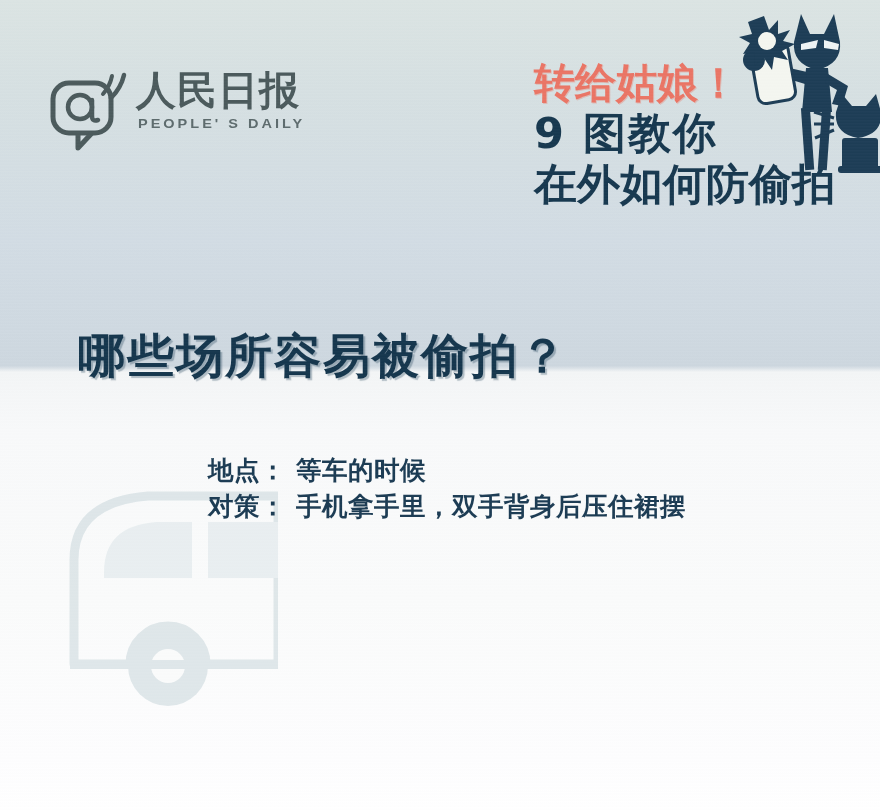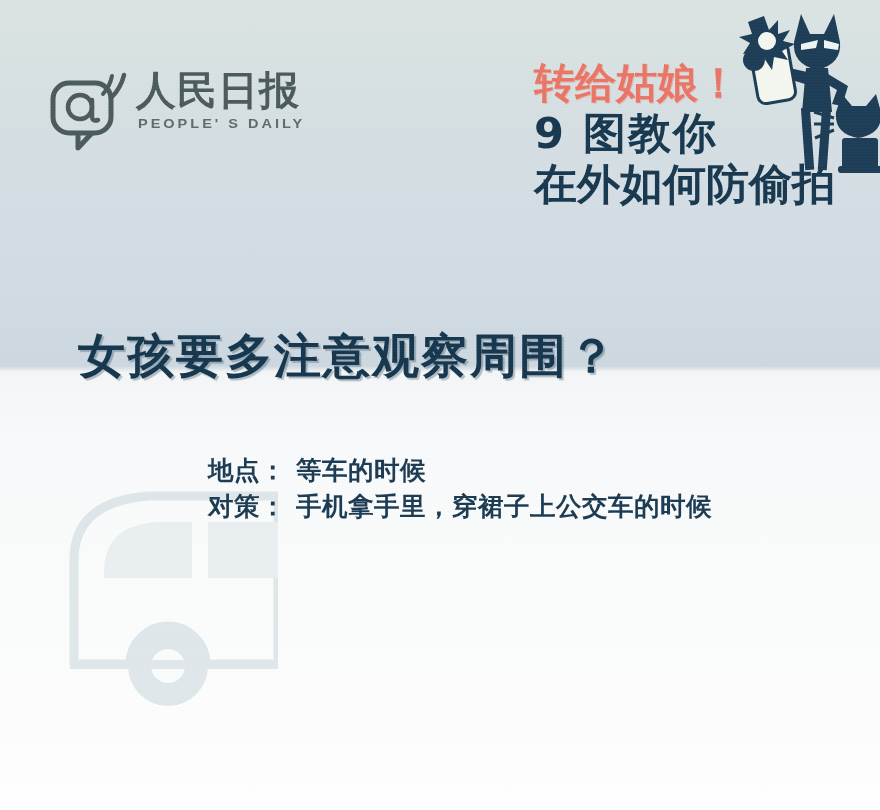--- a/index.html
+++ b/index.html
@@ -247,21 +247,21 @@
 
       <g fill="#1d3d56">
         <path d="M58 8 L63 22 L72 12 L72 26 L84 22 L77 33 L89 36 L76 43
                  L82 52 L68 49 L66 62 L58 50 L48 58 L49 44 L37 46 L44 35
                  L33 29 L46 26 L42 14 Z"></path>
       </g>
       <circle cx="61" cy="33" r="9" fill="#f4f6f0"></circle>
     </svg>
   </div>
 
-  <div id="section-title">女孩要多注意观察周围？</div>
+  <div id="section-title">哪些场所容易被偷拍？</div>
 
   <div id="bus-watermark">
     <svg width="226" height="244" viewBox="0 0 226 244">
       <g fill="none" stroke="#c9d7dc" stroke-width="9" stroke-linejoin="round" stroke-linecap="round">
 
         <path d="M22 196 L22 92 Q22 34 96 28 L226 28 L226 196 Z"></path>
 
         <path d="M52 104 Q52 58 104 54 L140 54 L140 110 L52 110 Z" fill="#dce6e9" stroke="none"></path>
 
         <rect x="156" y="54" width="74" height="56" fill="#dce6e9" stroke="none"></rect>
@@ -273,18 +273,18 @@
       <circle cx="116" cy="198" r="17" fill="#fafbfb"></circle>
       <rect x="18" y="192" width="212" height="9" fill="#c9d7dc"></rect>
     </svg>
   </div>
 
   <div id="copy">
     <div class="lead-line">
       <span class="lead-label">地点：</span><span class="lead-gap"></span><span>等车的时候</span>
     </div>
     <div class="lead-line">
-      <span class="lead-label">对策：</span><span class="lead-gap"></span><span>手机拿手里，穿裙子上公交车的时候</span>
+      <span class="lead-label">对策：</span><span class="lead-gap"></span><span>手机拿手里，双手背身后压住裙摆</span>
     </div>
   </div>
 
   <div id="noise"></div>
 </div>
 
 </body></html>

